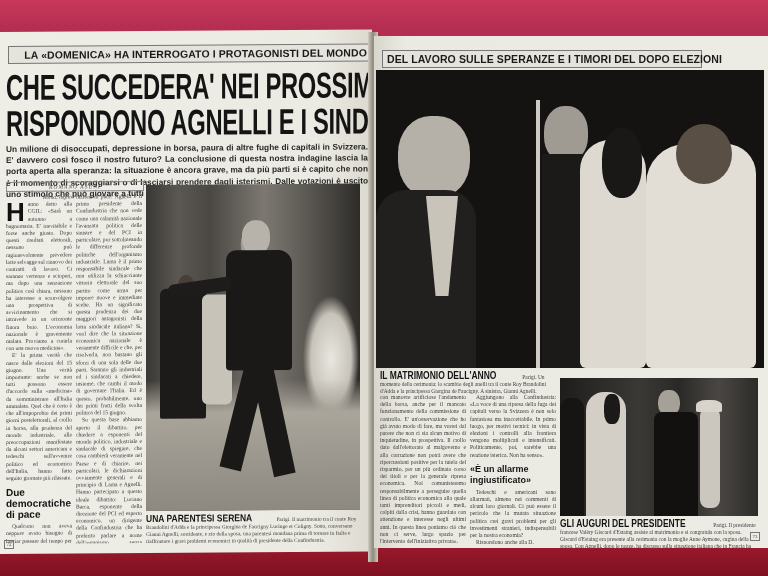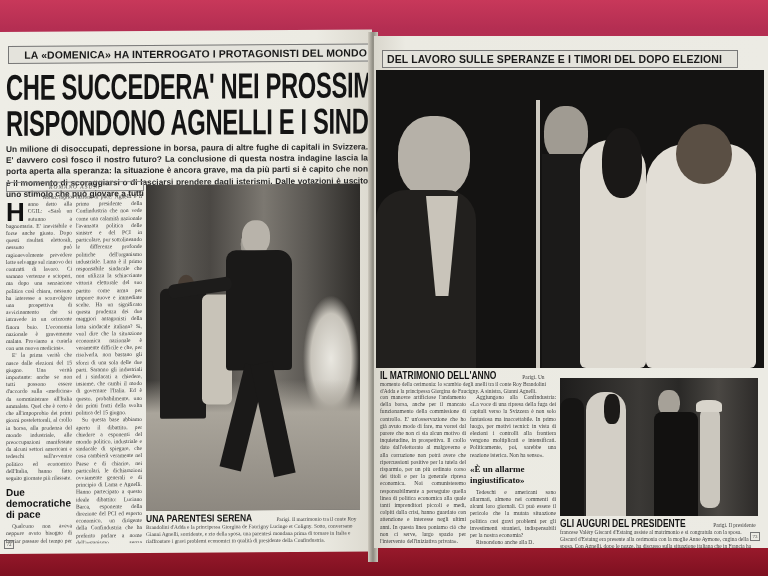--- a/index.html
+++ b/index.html
@@ -40,21 +40,21 @@
     background: #e4e3dc;
     font-family: "Liberation Sans", sans-serif;
     font-weight: bold;
     font-size: 10.5px;
     letter-spacing: 0.1px;
     color: #1b1b1b;
     padding: 2px 4px;
     white-space: nowrap;
   }
   .kicker-left { left: 8px; top: 14px; width: 364px; text-align: right; }
-  .kicker-right { left: 8px; top: 14px; width: 356px; text-align: left; }
+  .kicker-right { left: 8px; top: 14px; width: 320px; text-align: left; }
 
   .headline {
     position: absolute; left: 6px; width: 362px;
     font-family: "Liberation Sans", sans-serif;
     font-weight: bold;
     color: #141414;
     font-size: 36px;
     line-height: 36px;
     transform: scaleX(0.66);
     transform-origin: left top;
@@ -106,21 +106,21 @@
   .subhead {
     font-family: "Liberation Sans", sans-serif;
     font-weight: bold;
     font-size: 10px;
     line-height: 11px;
     color: #141414;
     margin: 5px 0 3px;
     text-align: left;
     text-indent: 0 !important;
   }
-  .subhead-quote { font-size: 9px; font-family: Liberation Serif, serif; }
+  .subhead-quote { font-size: 9px; }
 
   .photo {
     position: absolute;
     overflow: hidden;
     background: #2a2826;
   }
   .photo-agnelli {
     left: 146px; top: 154px; width: 214px; height: 326px;
     background:
       radial-gradient(ellipse 22px 26px at 108px 60px, #cfccc4 0%, #9b978f 60%, transparent 62%),

